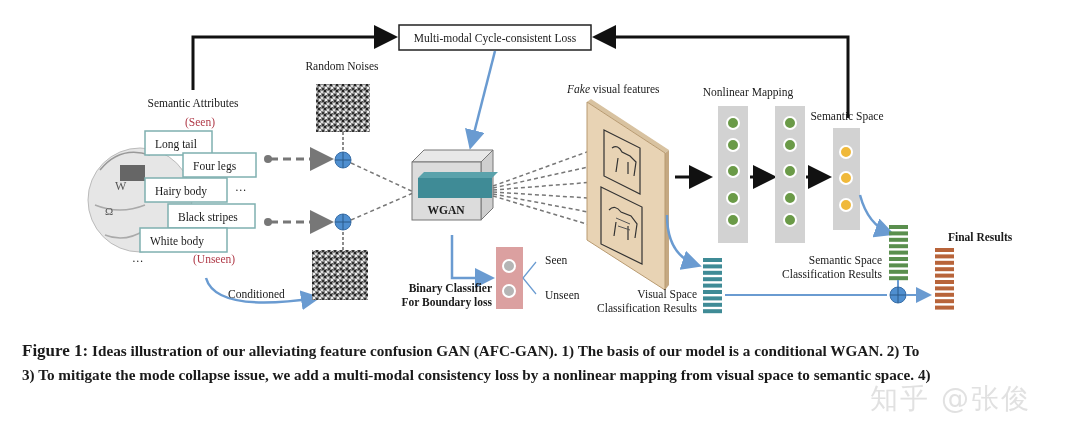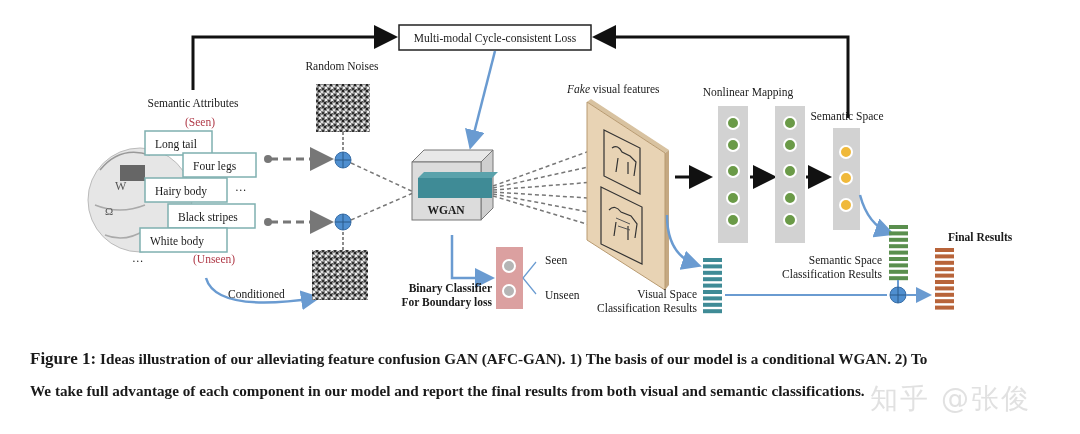--- a/index.html
+++ b/index.html
@@ -7,21 +7,21 @@
          font-family: "Liberation Serif", "DejaVu Serif", serif; color: #111; }
   #figure { position: absolute; left: 0; top: 0; width: 1080px; height: 330px; }
   svg text { font-family: "Liberation Serif", "DejaVu Serif", serif; }
   .lbl { font-size: 11.5px; fill: #1a1a1a; }
   .lbl-b { font-size: 11.5px; fill: #1a1a1a; font-weight: bold; }
   .lbl-red { font-size: 11.5px; fill: #b03a48; }
   #caption { position: absolute; left: 18px; top: 337px; width: 1050px;
              font-family: "Liberation Serif", "DejaVu Serif", serif;
              font-size: 15.2px; line-height: 19.6px; font-weight: bold; color: #1a1a1a; }
   #caption .cap-label { font-size: 17px; }
-  #caption p { margin: 12px; white-space: nowrap; }
+  #caption p { margin: 4px; white-space: nowrap; }
   #watermark { position: absolute; left: 870px; top: 380px; font-size: 28px;
                color: rgba(200,200,200,0.55); font-family: "DejaVu Sans", sans-serif;
                letter-spacing: 2px; pointer-events: none; }
 </style>
 </head>
 <body>
 
 <svg id="figure" viewBox="0 0 1080 330" xmlns="http://www.w3.org/2000/svg">
   <defs>
     <marker id="ah-black" markerWidth="8" markerHeight="8" refX="6" refY="4" orient="auto">
@@ -239,15 +239,15 @@
       <rect x="935" y="280" width="19" height="4" fill="#b8643a"></rect>
       <rect x="935" y="286.4" width="19" height="4" fill="#b8643a"></rect>
       <rect x="935" y="292.8" width="19" height="4" fill="#b8643a"></rect>
       <rect x="935" y="299.2" width="19" height="4" fill="#b8643a"></rect>
       <rect x="935" y="305.6" width="19" height="4" fill="#b8643a"></rect>
     </g>
 </svg>
 
 <div id="caption">
   <p><span class="cap-label">Figure 1:</span><span> Ideas illustration of our alleviating feature confusion GAN (AFC-GAN). 1) The basis of our model is a conditional WGAN. 2) To</span></p>
-  <p>We take full advantage of each component in our model and report the final results from both visual and semantic classifications.</p>
+  <p>3) To mitigate the mode collapse issue, we add a multi-modal consistency loss by a nonlinear mapping from visual space to semantic space. 4)</p>
 </div>
 <div id="watermark">知乎 @张俊</div>
 
 </body></html>

